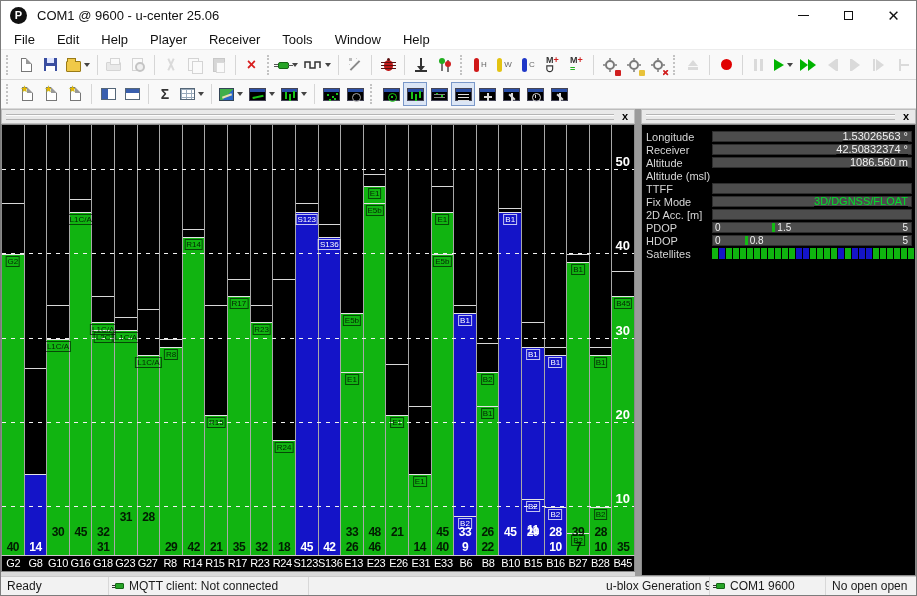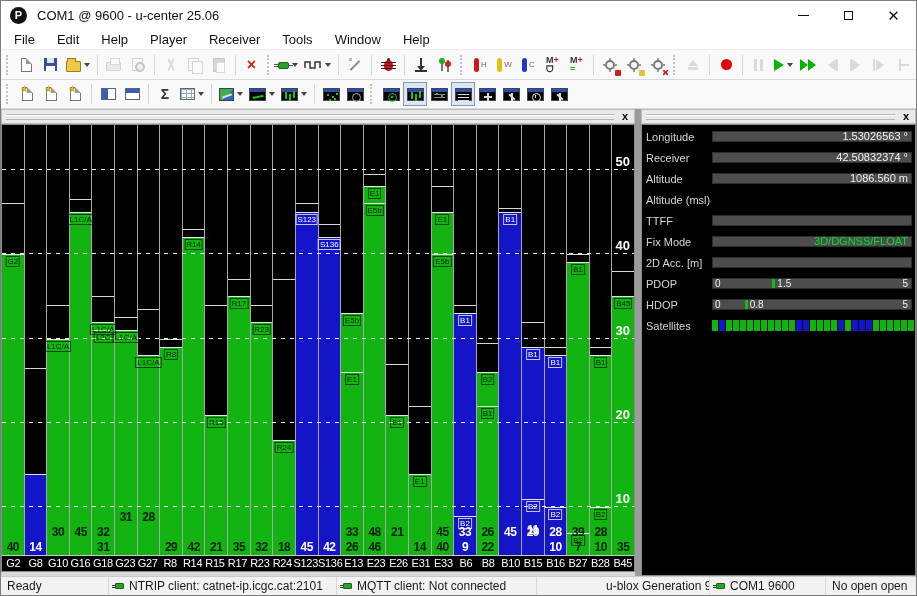--- a/index.html
+++ b/index.html
@@ -155,21 +155,21 @@
   .num.dark { color:#021c02; } .num.light { color:#fff; }
   .grid { position:absolute; left:0; right:0; height:1px; z-index:5;
     background-image:repeating-linear-gradient(90deg,#f2f2f2 0 4px, transparent 4px 9px); }
   .ytick { position:absolute; right:4px; transform:translateY(-55%); color:#fff; font-size:13px; font-weight:bold; z-index:8; }
   .xlabels { height:17px; background:#000; display:flex; border:1px solid #8a8a8a; border-top:1px solid #c8c8c8; flex:none; }
   .xcell { flex:1; color:#fff; font-size:11px; text-align:center; line-height:15px; white-space:nowrap; overflow:visible; letter-spacing:-.3px; }
   .chart-foot { flex:1; background:#d9d9d9; }
 
   
   .panel-body { flex:1; background:#000; border:1px solid #8a8a8a; padding:5px 3px 0 4px; overflow:hidden; }
-  .prow { display:flex; align-items:center; height:13px; margin-bottom:8px; }
+  .prow { display:flex; align-items:center; height:13px; margin-bottom:0;text-decoration:underline; }
   .plabel { width:66px; flex:none; color:#d6d6d6; font-size:11px; line-height:12px; white-space:nowrap; }
   .pfield { flex:1; height:11px; background:#4d4d4d; border:1px solid #2e2e2e; color:#f0f0f0; font-size:11px; line-height:9px; text-align:right; padding-right:3px; white-space:nowrap; }
   .pfield.green { color:#00e02a; }
   .pgauge { flex:1; height:11px; background:#4d4d4d; border:1px solid #2e2e2e; position:relative; font-size:10px; color:#f0f0f0; }
   .pgauge .gmin { position:absolute; left:2px; top:0; line-height:10px; }
   .pgauge .gmax { position:absolute; right:3px; top:0; line-height:10px; }
   .pgauge .gtick { position:absolute; top:0; width:3px; height:100%; background:#13bb13; }
   .pgauge .gval { position:absolute; top:0; line-height:10px; padding-left:2px; }
   .pblocks { flex:1; display:flex; gap:1px; height:11px; }
   .blk { width:6px; height:11px; flex:none; }
@@ -801,24 +801,20 @@
             </div>
           </div>
         </div>
     </div>
   </div>
 
   <div class="statusbar" id="statusbar">
       <div class="st" style="width: 108px;">
         <span>Ready</span>
       </div>
-      <div class="st" style="width: 228px;">
-        <span class="mini-plug"></span>
-        <span>NTRIP client: catnet-ip.icgc.cat:2101</span>
-      </div>
       <div class="st" style="width: 200px;">
         <span class="mini-plug"></span>
         <span>MQTT client: Not connected</span>
       </div>
       <div class="st st-spring">
         <span></span>
       </div>
       <div class="st" style="width: 110px;">
         <span>u-blox Generation 9</span>
       </div>

